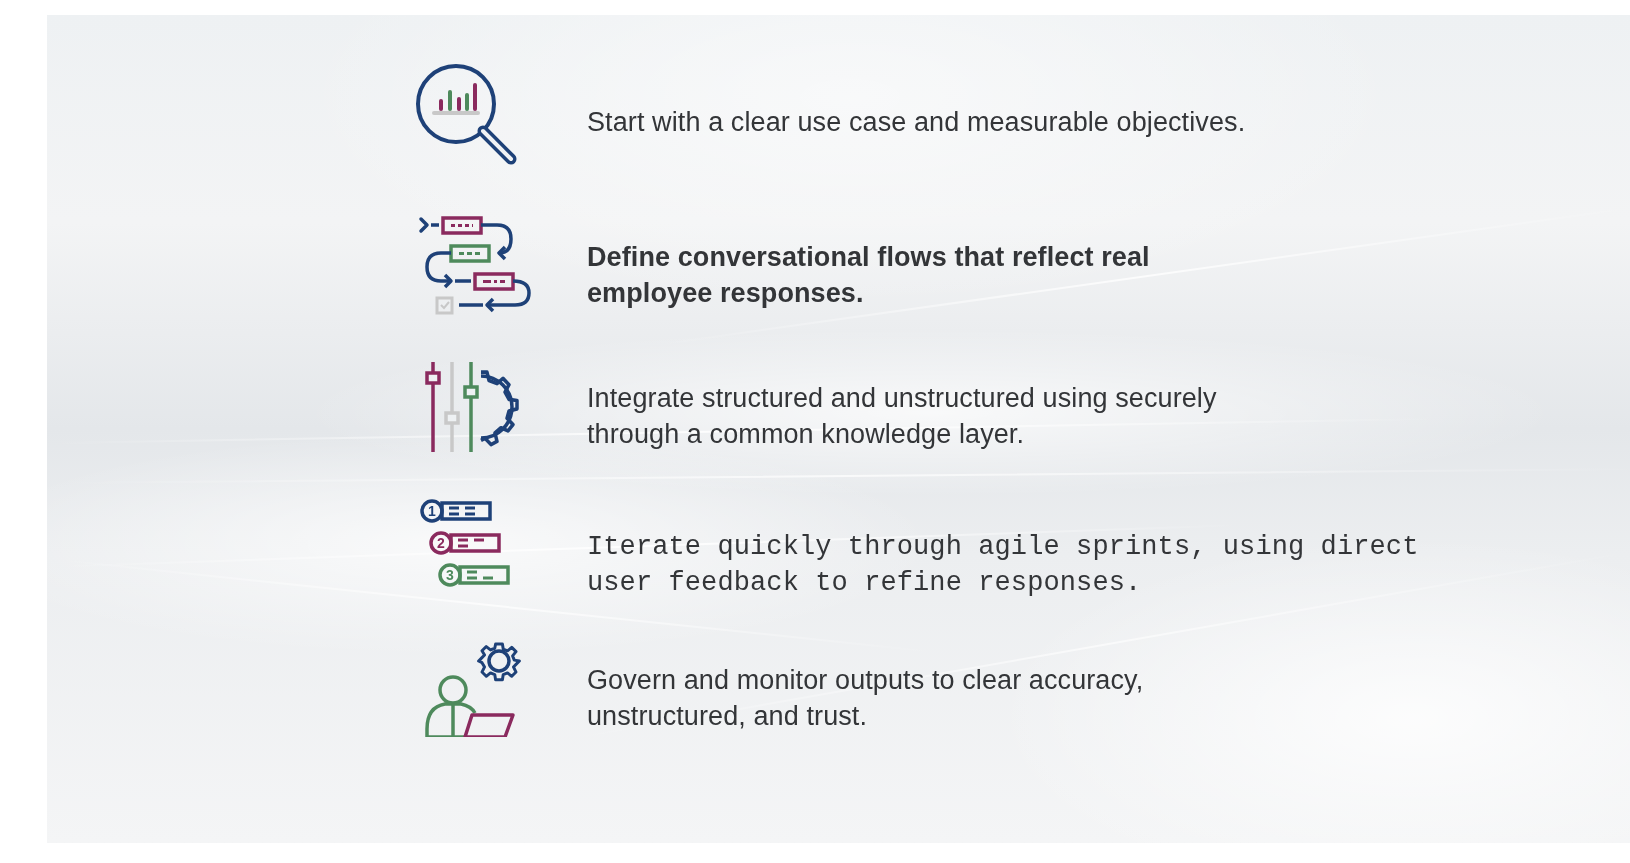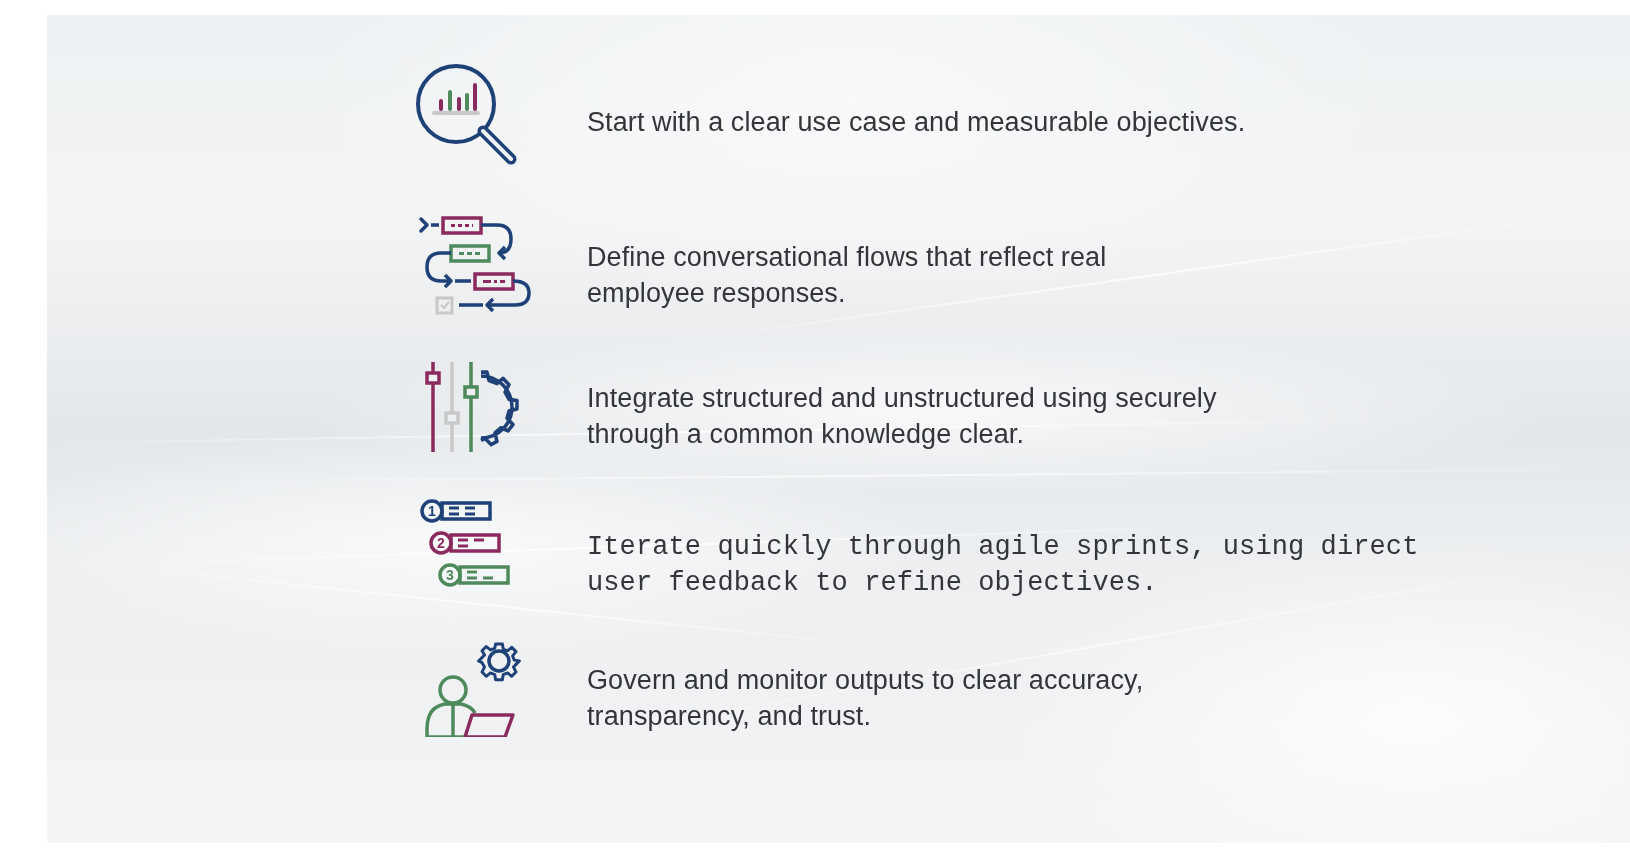--- a/index.html
+++ b/index.html
@@ -74,42 +74,42 @@
         <line x1="40" y1="66" x2="56" y2="66" stroke="#1e4178" stroke-width="3.5"></line>
         <rect x="60" y="59" width="38" height="15" fill="none" stroke="#8a2a5e" stroke-width="3.5"></rect>
         <line x1="68" y1="66.5" x2="90" y2="66.5" stroke="#8a2a5e" stroke-width="3" stroke-dasharray="8 3 3 3"></line>
         <path d="M98,66 Q114,66 114,78 Q114,90 100,90 H72" fill="none" stroke="#1e4178" stroke-width="3.5"></path>
         <polyline points="78,84 72,90 78,96" fill="none" stroke="#1e4178" stroke-width="3.5" stroke-linejoin="round"></polyline>
         <line x1="44" y1="90" x2="68" y2="90" stroke="#1e4178" stroke-width="3.5"></line>
         <rect x="22" y="83" width="15" height="15" fill="none" stroke="#c8c8c8" stroke-width="3"></rect>
         <polyline points="26,90 29,93 34,87" fill="none" stroke="#c8c8c8" stroke-width="2"></polyline>
       </svg>
     </div>
-    <div class="text" style="top:24px;">
+    <div class="text" style="top:24px;font-weight:bold;">
       <span>Define conversational flows that reflect real</span>
       <span>employee responses.</span>
     </div>
   </div>
 
   <div class="item" style="top:345px;">
     <div class="icon" style="top:0;">
       <svg width="110" height="100" viewBox="0 0 110 100">
         <line x1="18" y1="2" x2="18" y2="92" stroke="#8a2a5e" stroke-width="3.5"></line>
         <rect x="12" y="13" width="12" height="10" fill="#eef1f3" stroke="#8a2a5e" stroke-width="3.5"></rect>
         <line x1="37" y1="2" x2="37" y2="92" stroke="#c8c8c8" stroke-width="3.5"></line>
         <rect x="31" y="53" width="12" height="10" fill="#eef1f3" stroke="#c8c8c8" stroke-width="3.5"></rect>
         <line x1="56" y1="2" x2="56" y2="92" stroke="#4e8a5c" stroke-width="3.5"></line>
         <rect x="50" y="27" width="12" height="10" fill="#eef1f3" stroke="#4e8a5c" stroke-width="3.5"></rect>
         <path d="M66,16 A31,31 0 0 1 66,78" fill="none" stroke="#1e4178" stroke-width="3.5"></path>
         <path d="M66,2 L72,2 L74,10 L82,13 L88,8 L94,14 L90,21 L94,28 L102,29 L102,37 L94,39 L92,46 L98,52 L93,58 L86,55 L80,60 L82,68 L76,71 L70,65 L66,67" fill="none" stroke="#1e4178" stroke-width="3.5" stroke-linejoin="round" transform="translate(0,10) scale(1,1.05)"></path>
       </svg>
     </div>
     <div class="text" style="top:20px;">
       <span>Integrate structured and unstructured using securely</span>
-      <span>through a common knowledge clear.</span>
+      <span>through a common knowledge layer.</span>
     </div>
   </div>
 
   <div class="item" style="top:480px;">
     <div class="icon" style="top:0;">
       <svg width="110" height="100" viewBox="0 0 110 100">
         <circle cx="17" cy="16" r="10" fill="none" stroke="#1e4178" stroke-width="3.5"></circle>
         <text x="17" y="21" text-anchor="middle" font-size="14" font-weight="bold" fill="#1e4178" font-family="Liberation Sans, sans-serif">1</text>
         <rect x="27" y="8" width="48" height="16" fill="none" stroke="#1e4178" stroke-width="3.5"></rect>
         <line x1="34" y1="13" x2="64" y2="13" stroke="#1e4178" stroke-width="3" stroke-dasharray="10 6"></line>
@@ -123,36 +123,36 @@
 
         <circle cx="35" cy="80" r="10" fill="none" stroke="#4e8a5c" stroke-width="3.5"></circle>
         <text x="35" y="85" text-anchor="middle" font-size="14" font-weight="bold" fill="#4e8a5c" font-family="Liberation Sans, sans-serif">3</text>
         <rect x="45" y="72" width="48" height="16" fill="none" stroke="#4e8a5c" stroke-width="3.5"></rect>
         <line x1="52" y1="77" x2="62" y2="77" stroke="#4e8a5c" stroke-width="3"></line>
         <line x1="52" y1="83" x2="82" y2="83" stroke="#4e8a5c" stroke-width="3" stroke-dasharray="10 6"></line>
       </svg>
     </div>
     <div class="text" style="top:34px;font-family:Liberation Mono, monospace;">
       <span>Iterate quickly through agile sprints, using direct</span>
-      <span>user feedback to refine objectives.</span>
+      <span>user feedback to refine responses.</span>
     </div>
   </div>
 
   <div class="item" style="top:622px;">
     <div class="icon" style="top:0;">
       <svg width="110" height="100" viewBox="0 0 110 100">
         <g transform="translate(84,24)">
           <circle cx="0" cy="0" r="10" fill="none" stroke="#1e4178" stroke-width="3.5"></circle>
           <path d="M-4,-20 L4,-20 L5,-14 L10,-12 L15,-16 L20,-11 L16,-6 L18,-1 L24,0 L24,0 L20,4 L17,7 L20,13 L15,18 L10,14 L5,16 L4,22 L-4,22 L-5,16 L-10,14 L-15,18 L-20,13 L-17,7 L-20,2 L-24,0 L-20,-4 L-17,-7 L-20,-12 L-15,-17 L-10,-13 L-5,-15 Z" fill="none" stroke="#1e4178" stroke-width="3.5" stroke-linejoin="round" transform="scale(0.85)"></path>
         </g>
         <circle cx="38" cy="53" r="13" fill="none" stroke="#4e8a5c" stroke-width="3.5"></circle>
         <path d="M12,102 L12,92 Q12,70 30,67 L46,67 Q56,69 60,76" fill="none" stroke="#4e8a5c" stroke-width="3.5"></path>
         <line x1="38" y1="67" x2="38" y2="100" stroke="#4e8a5c" stroke-width="3.5"></line>
         <line x1="12" y1="100" x2="50" y2="100" stroke="#4e8a5c" stroke-width="3.5"></line>
         <polygon points="57,78 98,78 90,100 50,100" fill="none" stroke="#8a2a5e" stroke-width="3.5" stroke-linejoin="round"></polygon>
       </svg>
     </div>
     <div class="text" style="top:25px;">
       <span>Govern and monitor outputs to clear accuracy,</span>
-      <span>transparency, and trust.</span>
+      <span>unstructured, and trust.</span>
     </div>
   </div>
 </div>
 
 </body></html>

